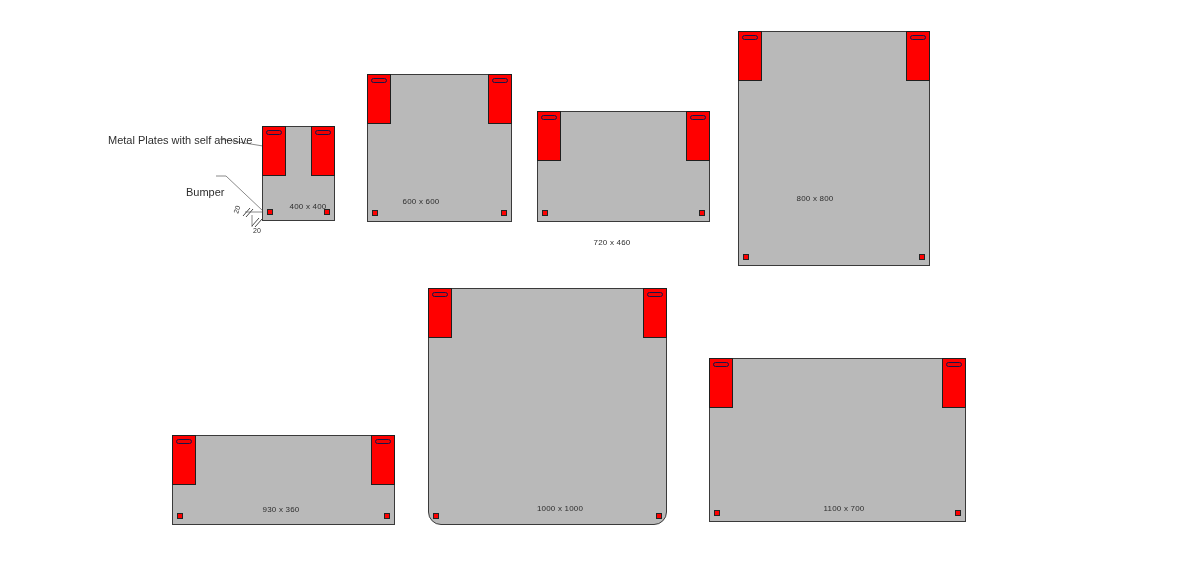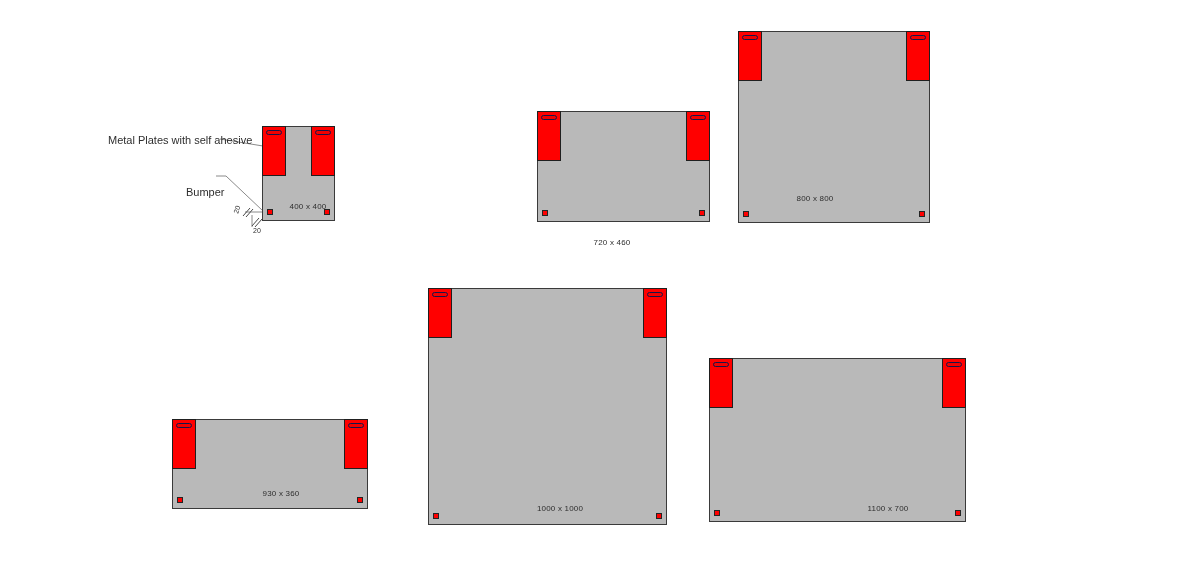--- a/index.html
+++ b/index.html
@@ -8,23 +8,23 @@
     font-family:"Liberation Sans",sans-serif;overflow:hidden;
   }
   
   .panel{
     position:absolute;background:#b9b9b9;border:1px solid #3a3a3a;
     box-sizing:border-box;
   }
   .p1{left:262px;top:126px;width:73px;height:95px;}
   .p2{left:367px;top:74px;width:145px;height:148px;}
   .p3{left:537px;top:111px;width:173px;height:111px;}
-  .p4{left:738px;top:31px;width:192px;height:192px;}
-  .p5{left:172px;top:419px;width:196px;height:90px;}
-  .p6{left:428px;top:288px;width:239px;height:237px;}
+  .p4{left:738px;top:31px;width:192px;height:235px;}
+  .p5{left:172px;top:435px;width:223px;height:90px;}
+  .p6{left:428px;top:288px;width:239px;height:237px;border-radius:13px;}
   .p7{left:709px;top:358px;width:257px;height:164px;}
 
   
   .plate{
     position:absolute;top:-1px;width:24px;height:50px;
     background:#ff0000;border:1px solid #1f1f1f;box-sizing:border-box;
   }
   .plate-left{left:-1px;}
   .plate-right{right:-1px;}
   .slot{
@@ -45,21 +45,21 @@
   .size-label{
     position:absolute;font-size:8px;color:#2e2e2e;white-space:nowrap;
     transform:translate(-50%,-50%);letter-spacing:0.2px;
   }
   .p1 .size-label{left:45px;top:79px;}
   .p2 .size-label{left:53px;top:126px;}
   .p3 .size-label{left:74px;top:89px;margin-top:41px;}
   .p4 .size-label{left:76px;top:166px;}
   .p5 .size-label{left:108px;top:73px;}
   .p6 .size-label{left:131px;top:219px;}
-  .p7 .size-label{left:134px;top:149px;margin-left:44px;}
+  .p7 .size-label{left:134px;top:149px;}
 
   
   .ann{
     position:absolute;font-size:11px;color:#2e2e2e;white-space:nowrap;
   }
   .ann-metal{left:108px;top:134px;}
   .ann-bumper{left:186px;top:186px;}
   .dim{position:absolute;font-size:7px;color:#2e2e2e;white-space:nowrap;}
   .dim-left{left:233px;top:206px;transform:rotate(-72deg);transform-origin:center;}
   .dim-bottom{left:253px;top:227px;}
@@ -97,20 +97,31 @@
       <div class="slot"></div>
     </div>
     <div class="plate plate-right">
       <div class="slot"></div>
     </div>
     <div class="bumper bumper-left"></div>
     <div class="bumper bumper-right"></div>
     <div class="size-label">400 x 400</div>
   </div>
 
+  <div class="panel p2">
+    <div class="plate plate-left">
+      <div class="slot"></div>
+    </div>
+    <div class="plate plate-right">
+      <div class="slot"></div>
+    </div>
+    <div class="bumper bumper-left"></div>
+    <div class="bumper bumper-right"></div>
+    <div class="size-label">600 x 600</div>
+  </div>
 
   <div class="panel p3">
     <div class="plate plate-left">
       <div class="slot"></div>
     </div>
     <div class="plate plate-right">
       <div class="slot"></div>
     </div>
     <div class="bumper bumper-left"></div>
     <div class="bumper bumper-right"></div>

